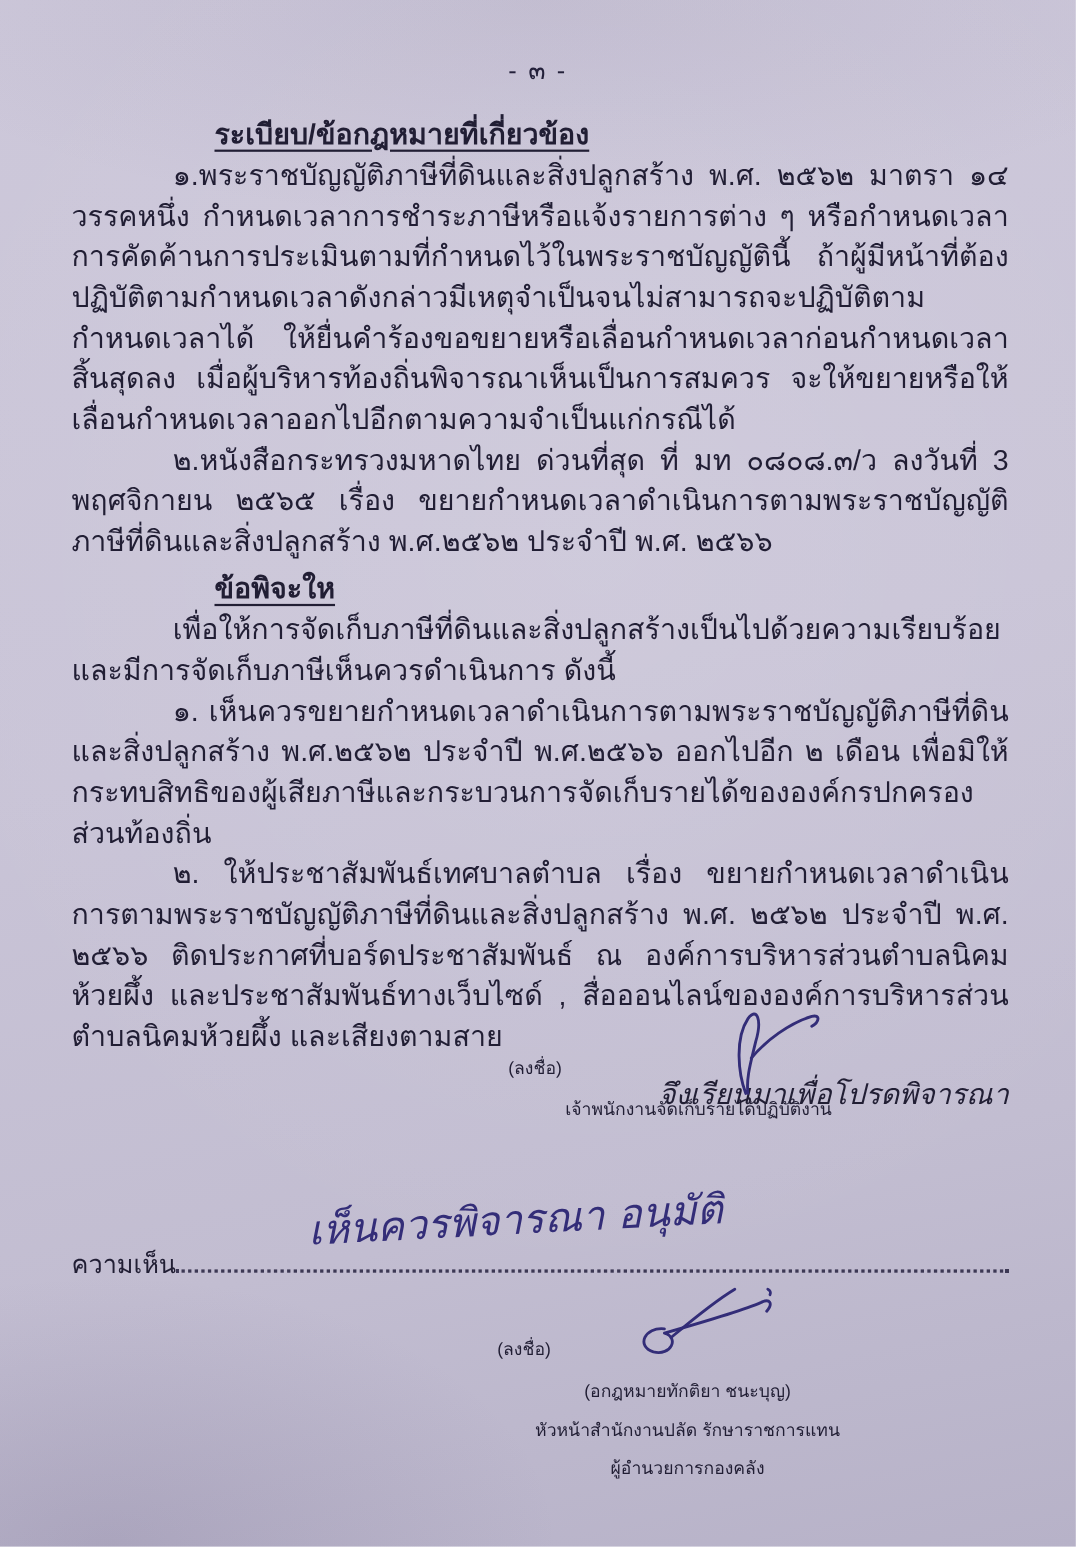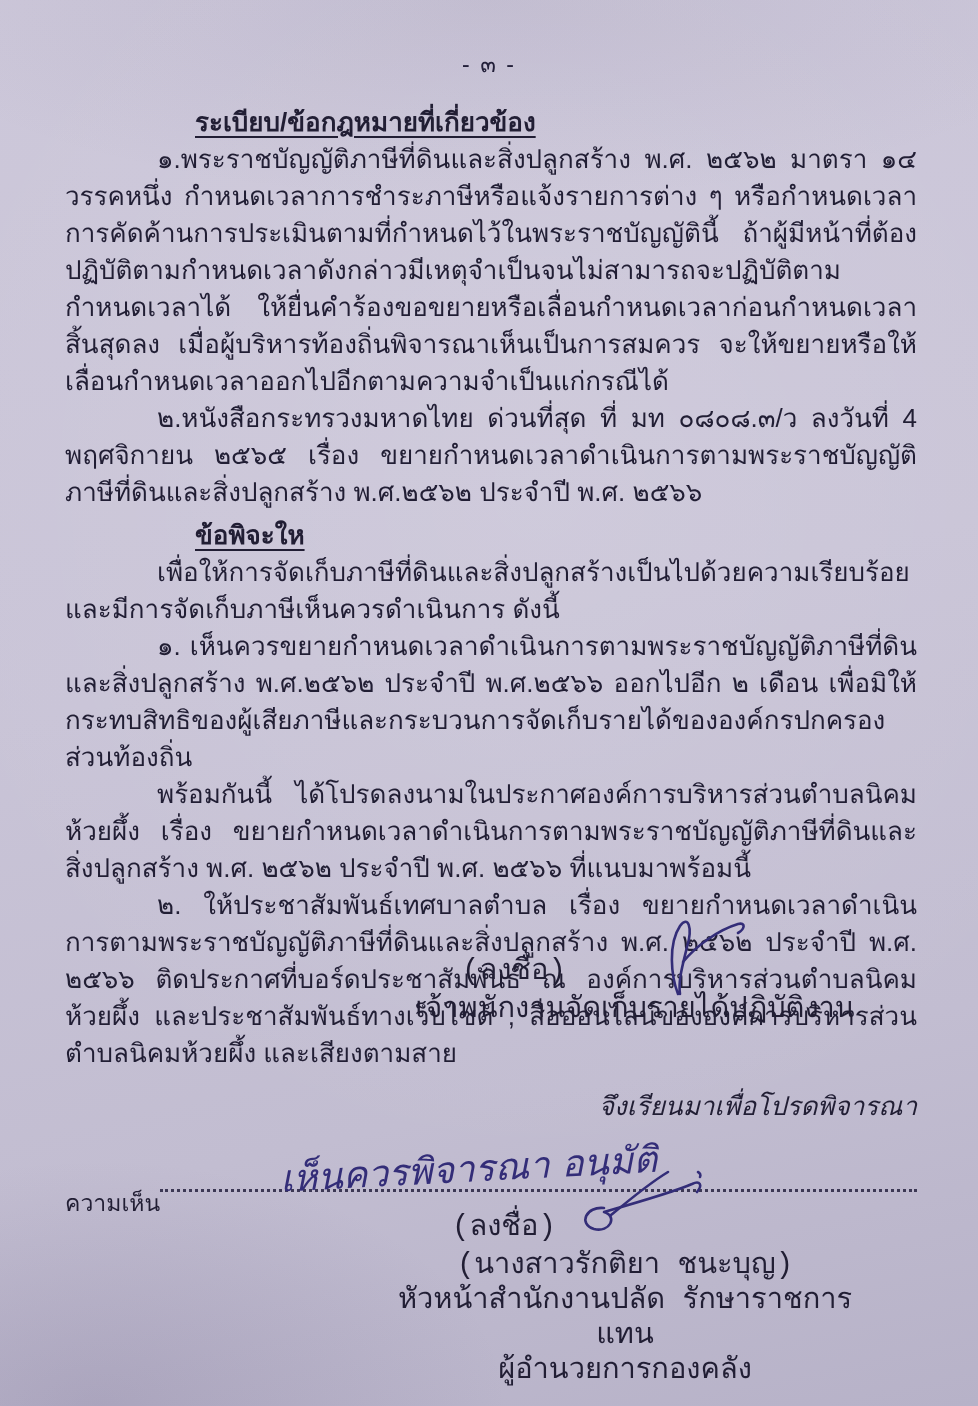--- a/index.html
+++ b/index.html
@@ -25,32 +25,32 @@
   }
   .sec-heading{
     font-weight:bold;margin:0 0 0 130px;
     text-decoration:underline;text-underline-offset:5px;text-decoration-thickness:2px;
   }
   .sec-heading.second{margin-top:6px;}
   .para{margin:0;text-indent:92px;}
   .closing{margin:16px 0 0 0;text-indent:135px;text-align:right;font-style:italic;}
   .sig-block{
     position:absolute;left:400px;width:470px;text-align:center;
-    color:#211e34;font-size:29px;line-height:35px;font-family:Liberation Mono, monospace;
+    color:#211e34;font-size:16px;line-height:35px;
   }
   .sig-block .sig-label{position:absolute;left:62px;top:24px;}
   .sig-block.second .sig-label{top:32px;}
   .sig-ink{position:absolute;}
   .sig1-ink{left:240px;top:-16px;}
   .sig2-ink{left:180px;top:-14px;}
   .sig-lines{padding-top:62px;}
   .sig-block.second .sig-lines{padding-top:70px;}
   .opinion-row{
-    position:absolute;left:65px;width:852px;top:1188px;height:36px;
-    display:flex;align-items:flex-start;
+    position:absolute;left:65px;width:852px;top:1128px;height:36px;
+    display:flex;align-items:flex-end;
     color:#211e34;font-size:23px;
   }
   .opinion-label{flex:0 0 auto;line-height:30px;}
   .opinion-dots{
     flex:1 1 auto;height:1px;margin-bottom:7px;
     border-bottom:3px dotted #3c3854;
   }
   .handwriting{
     position:absolute;left:215px;top:-42px;width:520px;
     color:#332d78;font-size:37px;font-style:italic;line-height:40px;
@@ -62,26 +62,25 @@
 </head>
 <body>
 
 <div class="paper-vignette"></div>
 
 <div class="page-number">- ๓ -</div>
 
 <div class="body-flow">
   <p class="sec-heading">ระเบียบ/ข้อกฎหมายที่เกี่ยวข้อง</p>
   <p class="para">๑.พระราชบัญญัติภาษีที่ดินและสิ่งปลูกสร้าง พ.ศ. ๒๕๖๒ มาตรา ๑๔ วรรคหนึ่ง กำหนดเวลาการชำระภาษีหรือแจ้งรายการต่าง ๆ  หรือกำหนดเวลาการคัดค้านการประเมินตามที่กำหนดไว้ในพระราชบัญญัตินี้  ถ้าผู้มีหน้าที่ต้องปฏิบัติตามกำหนดเวลาดังกล่าวมีเหตุจำเป็นจนไม่สามารถจะปฏิบัติตามกำหนดเวลาได้  ให้ยื่นคำร้องขอขยายหรือเลื่อนกำหนดเวลาก่อนกำหนดเวลาสิ้นสุดลง  เมื่อผู้บริหารท้องถิ่นพิจารณาเห็นเป็นการสมควร  จะให้ขยายหรือให้เลื่อนกำหนดเวลาออกไปอีกตามความจำเป็นแก่กรณีได้</p>
-  <p class="para">๒.หนังสือกระทรวงมหาดไทย ด่วนที่สุด ที่ มท ๐๘๐๘.๓/ว  ลงวันที่ 4 พฤศจิกายน ๒๕๖๕ เรื่อง ขยายกำหนดเวลาดำเนินการตามพระราชบัญญัติภาษีที่ดินและสิ่งปลูกสร้าง พ.ศ.๒๕๖๒ ประจำปี พ.ศ. ๒๕๖๖</p>
+  <p class="para">๒.หนังสือกระทรวงมหาดไทย ด่วนที่สุด ที่ มท ๐๘๐๘.๓/ว  ลงวันที่ 3 พฤศจิกายน ๒๕๖๕ เรื่อง ขยายกำหนดเวลาดำเนินการตามพระราชบัญญัติภาษีที่ดินและสิ่งปลูกสร้าง พ.ศ.๒๕๖๒ ประจำปี พ.ศ. ๒๕๖๖</p>
 
   <p class="sec-heading second">ข้อพิจะให</p>
   <p class="para">เพื่อให้การจัดเก็บภาษีที่ดินและสิ่งปลูกสร้างเป็นไปด้วยความเรียบร้อย  และมีการจัดเก็บภาษีเห็นควรดำเนินการ ดังนี้</p>
   <p class="para">๑. เห็นควรขยายกำหนดเวลาดำเนินการตามพระราชบัญญัติภาษีที่ดินและสิ่งปลูกสร้าง พ.ศ.๒๕๖๒  ประจำปี พ.ศ.๒๕๖๖ ออกไปอีก ๒ เดือน  เพื่อมิให้กระทบสิทธิของผู้เสียภาษีและกระบวนการจัดเก็บรายได้ขององค์กรปกครองส่วนท้องถิ่น</p>
-  <p class="para">พร้อมกันนี้  ได้โปรดลงนามในประกาศองค์การบริหารส่วนตำบลนิคมห้วยผึ้ง  เรื่อง ขยายกำหนดเวลาดำเนินการตามพระราชบัญญัติภาษีที่ดินและสิ่งปลูกสร้าง พ.ศ. ๒๕๖๒  ประจำปี พ.ศ. ๒๕๖๖  ที่แนบมาพร้อมนี้</p>
   <p class="para">๒. ให้ประชาสัมพันธ์เทศบาลตำบล เรื่อง ขยายกำหนดเวลาดำเนินการตามพระราชบัญญัติภาษีที่ดินและสิ่งปลูกสร้าง พ.ศ. ๒๕๖๒  ประจำปี พ.ศ. ๒๕๖๖  ติดประกาศที่บอร์ดประชาสัมพันธ์ ณ องค์การบริหารส่วนตำบลนิคมห้วยผึ้ง  และประชาสัมพันธ์ทางเว็บไซด์ , สื่อออนไลน์ขององค์การบริหารส่วนตำบลนิคมห้วยผึ้ง และเสียงตามสาย</p>
 
   <p class="closing">จึงเรียนมาเพื่อโปรดพิจารณา</p>
 </div>
 
 <div class="sig-block" style="top:930px;">
   <span class="sig-label">(ลงชื่อ)</span>
   <span class="sig-ink sig1-ink">
     <svg class="ink" width="120" height="86" viewBox="0 0 120 86" stroke-width="2.6">
       <path d="M38,80 C31,62 28,30 40,12 C48,1 53,13 47,33 C43,50 38,66 40,80"></path>
@@ -102,17 +101,17 @@
 <div class="sig-block second" style="top:1178px;left:390px;">
   <span class="sig-label">(ลงชื่อ)</span>
   <span class="sig-ink sig2-ink">
     <svg class="ink" width="150" height="80" viewBox="0 0 150 80" stroke-width="2.6">
       <path d="M98,8 C78,20 52,42 40,52"></path>
       <path d="M34,44 C16,42 8,60 24,65 C40,69 48,52 34,48 C62,40 104,28 122,20 C130,16 133,21 127,28"></path>
       <path d="M128,8 c2,1 3,3 2,5"></path>
     </svg>
   </span>
   <div class="sig-lines">
-    <div>(นางสาวรักติยา  ชนะบุญ)</div>
+    <div>(อกฎหมายทักติยา  ชนะบุญ)</div>
     <div>หัวหน้าสำนักงานปลัด รักษาราชการแทน</div>
     <div>ผู้อำนวยการกองคลัง</div>
   </div>
 </div>
 
 </body></html>

